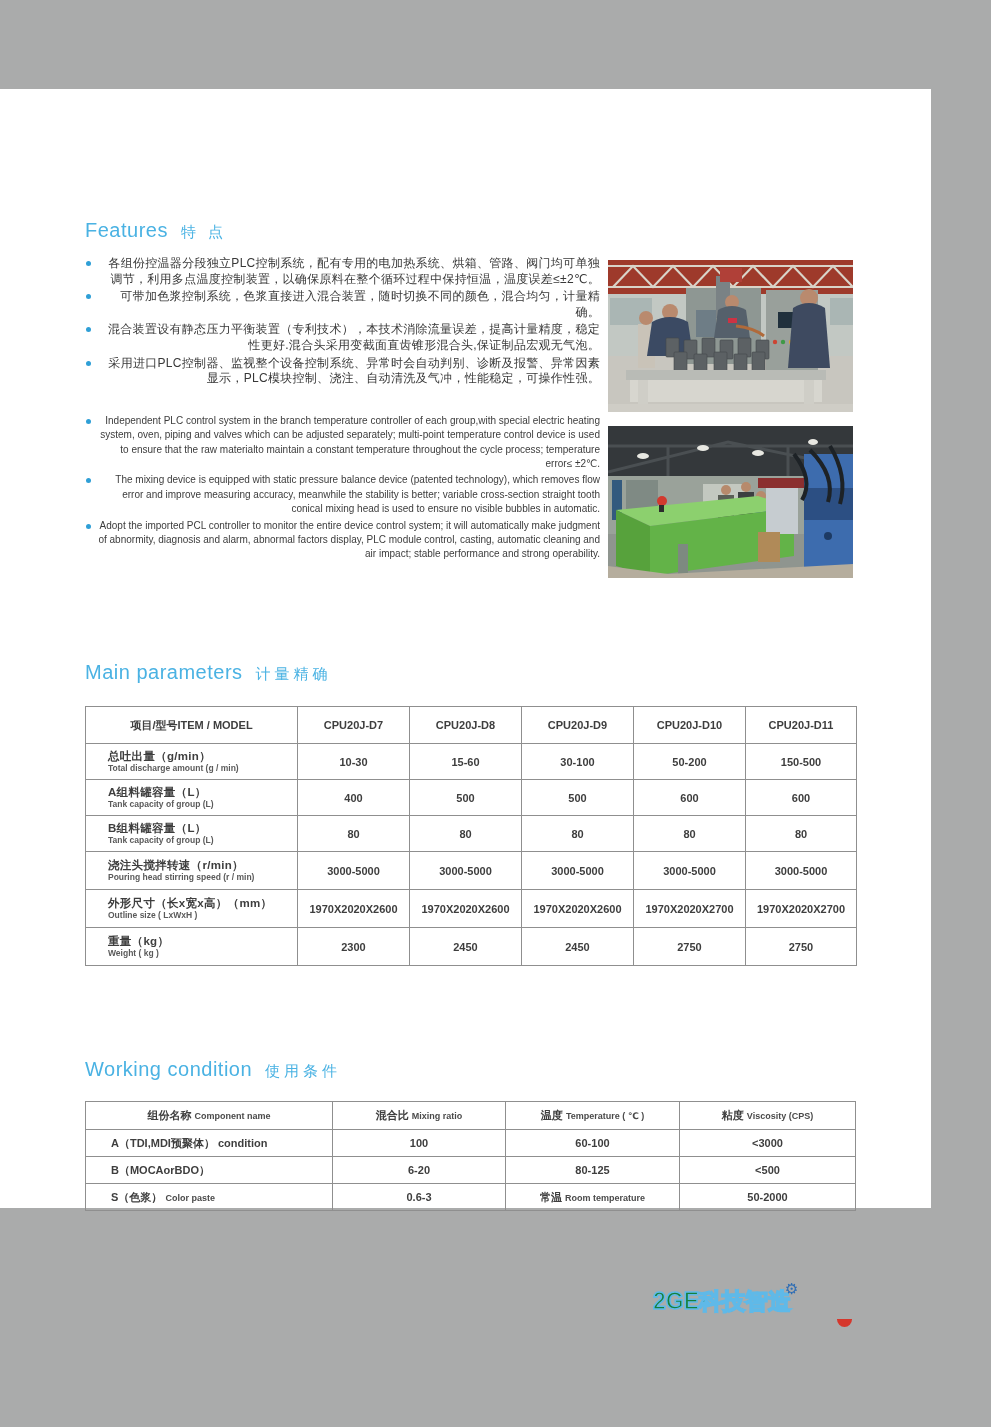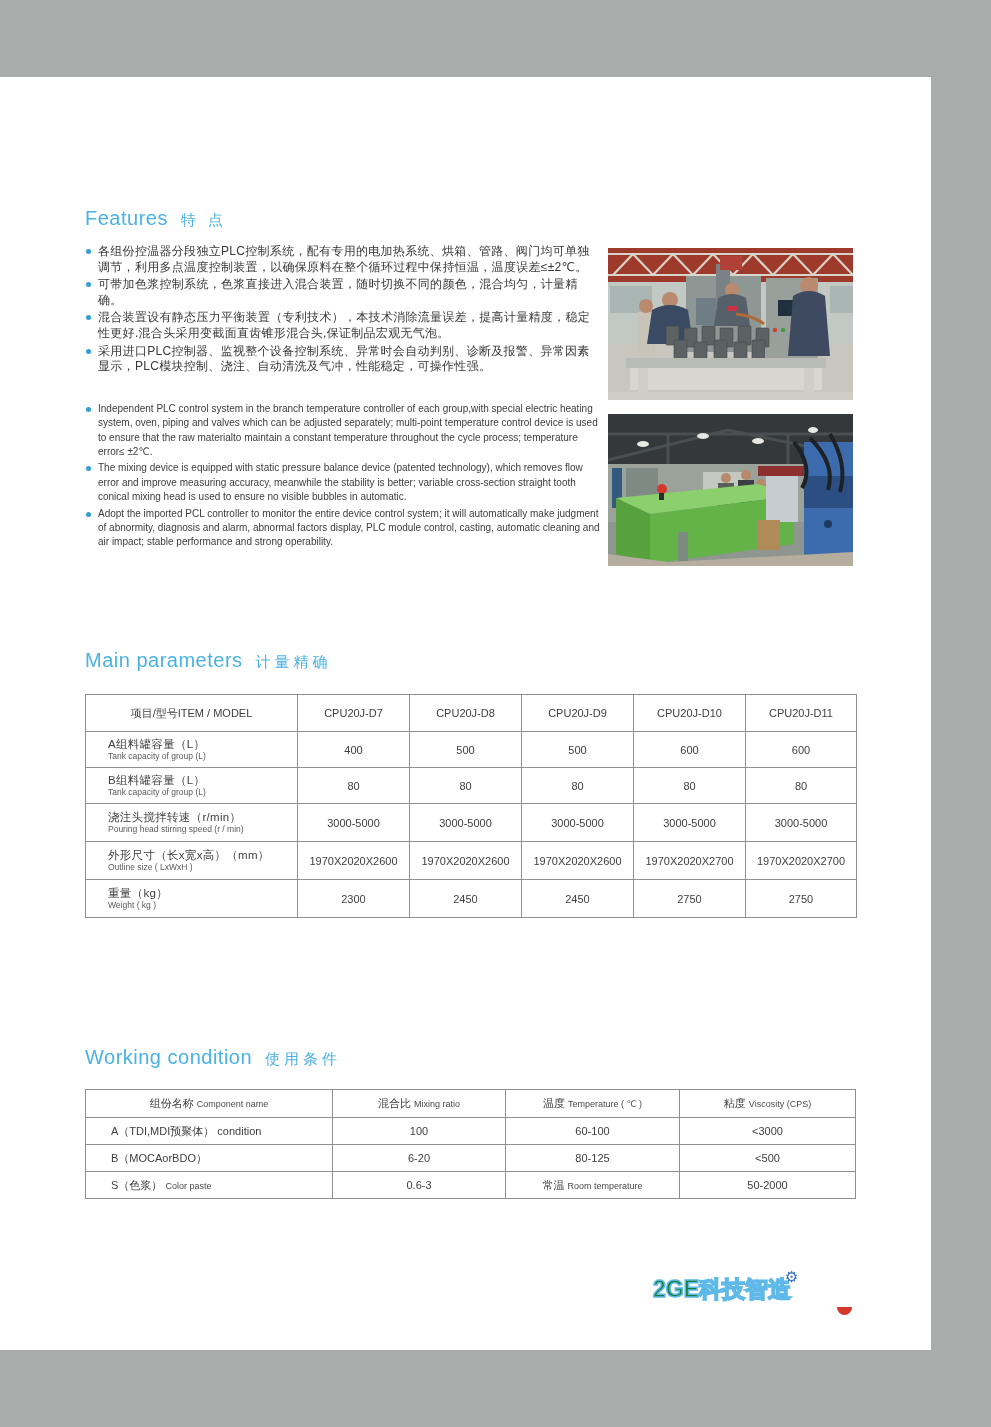--- a/index.html
+++ b/index.html
@@ -5,53 +5,53 @@
   * { margin:0; padding:0; box-sizing:border-box; }
   html,body { width:991px; height:1427px; }
   body {
     position:relative;
     background:#aaabab;
     font-family:"Liberation Sans","DejaVu Sans",sans-serif;
     color:#3e3e3e;
     overflow:hidden;
   }
   .paper {
-    position:absolute; left:0; top:77px; width:931px; height:1273px;
+    position:absolute; left:0; top:89px; width:931px; height:1119px;
     background:#ffffff;
   }
 
   
   .features-area { position:absolute; left:85px; top:130px; width:768px; }
   .sec-title { margin-bottom:14px; }
   .sec-title .t-en { color:#4ab2e3; font-size:20px; letter-spacing:0.5px; }
   .sec-title .t-zh { color:#4ab2e3; font-size:15px; margin-left:13px; letter-spacing:4px; }
 
   .photo { float:right; clear:right; width:245px; height:152px; margin-left:8px; display:block; }
   .photo svg { width:100%; height:100%; display:block; }
   .photo-1 { margin-top:4px; }
   .photo-2 { margin-top:14px; margin-bottom:8px; }
 
-  ul.blist { list-style:none; }
+  ul.blist { list-style:none;text-align:right; }
   ul.blist li { position:relative; padding-left:13px; margin-bottom:2px; }
   ul.blist li::before {
     content:""; position:absolute; left:1px; top:5px;
     width:5px; height:5px; border-radius:50%; background:#2f9fd6;
   }
   ul.zh-list { margin-top:2px; }
   ul.zh-list li { font-size:12px; line-height:15.6px; color:#383838; letter-spacing:0.3px; }
   ul.en-list { margin-top:27px; }
   ul.en-list li { font-size:10px; line-height:14.4px; color:#3c3c3c; }
 
   
   .params-area { position:absolute; left:85px; top:572px; width:775px; }
   .wcond-area  { position:absolute; left:85px; top:969px; width:775px; }
 
   table { border-collapse:collapse; table-layout:fixed; margin-top:22px; }
   th, td {
-    border:1px solid #8f8f8f; font-weight:normal; color:#3e3e3e;
+    border:1px solid #8f8f8f; font-weight:bold; color:#3e3e3e;
     text-align:center; vertical-align:middle; font-size:11px;
   }
   .lblcell { text-align:left; padding-left:22px; }
   .lblcell .zh { font-size:11.5px; line-height:13px; letter-spacing:0.3px; }
   .lblcell .en { font-size:8.5px; color:#5a5a5a; line-height:10px; }
   .hdr-mix .zh { font-size:11px; }
   .hdr-mix .en { font-size:9px; color:#4a4a4a; }
   .namecell { text-align:left; padding-left:25px; }
   .namecell .en, .tempcell .en { font-size:9px; color:#4a4a4a; }
 
@@ -215,20 +215,31 @@
           <span class="zh">项目/型号</span><span>ITEM / MODEL</span>
         </th>
         <th>CPU20J-D7</th>
         <th>CPU20J-D8</th>
         <th>CPU20J-D9</th>
         <th>CPU20J-D10</th>
         <th>CPU20J-D11</th>
       </tr>
       <tr>
         <td class="lblcell">
+          <div class="zh">总吐出量（g/min）</div>
+          <div class="en">Total discharge amount (g / min)</div>
+        </td>
+        <td>10-30</td>
+        <td>15-60</td>
+        <td>30-100</td>
+        <td>50-200</td>
+        <td>150-500</td>
+      </tr>
+      <tr>
+        <td class="lblcell">
           <div class="zh">A组料罐容量（L）</div>
           <div class="en">Tank capacity of group  (L)</div>
         </td>
         <td>400</td>
         <td>500</td>
         <td>500</td>
         <td>600</td>
         <td>600</td>
       </tr>
       <tr>

